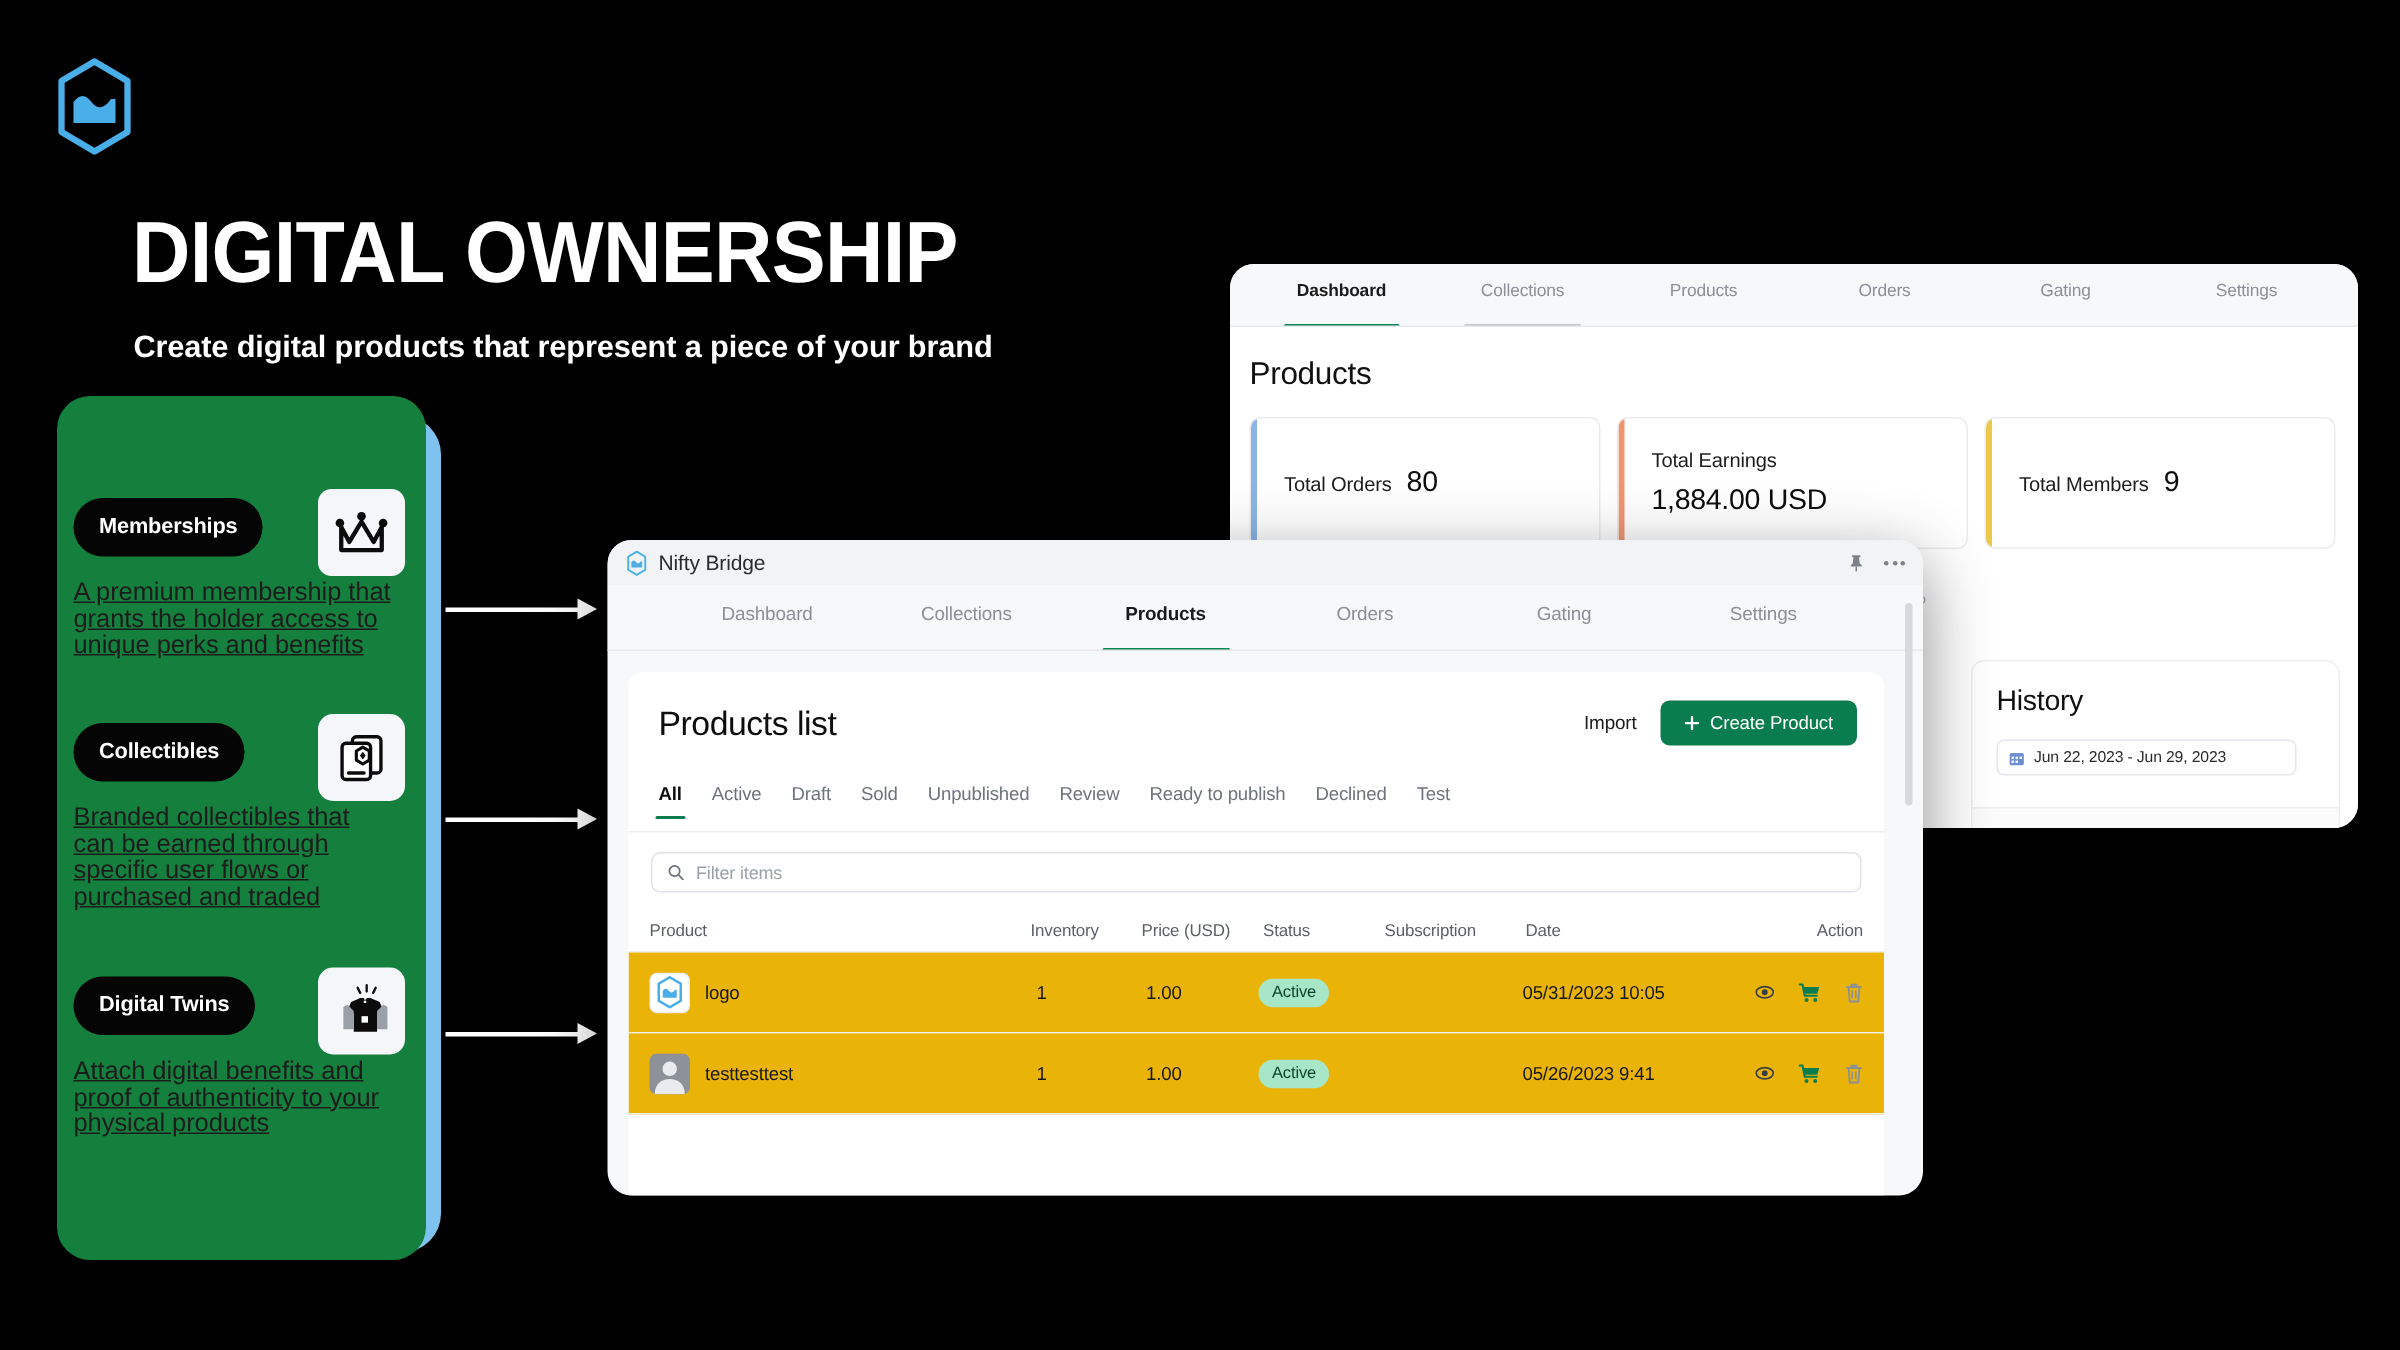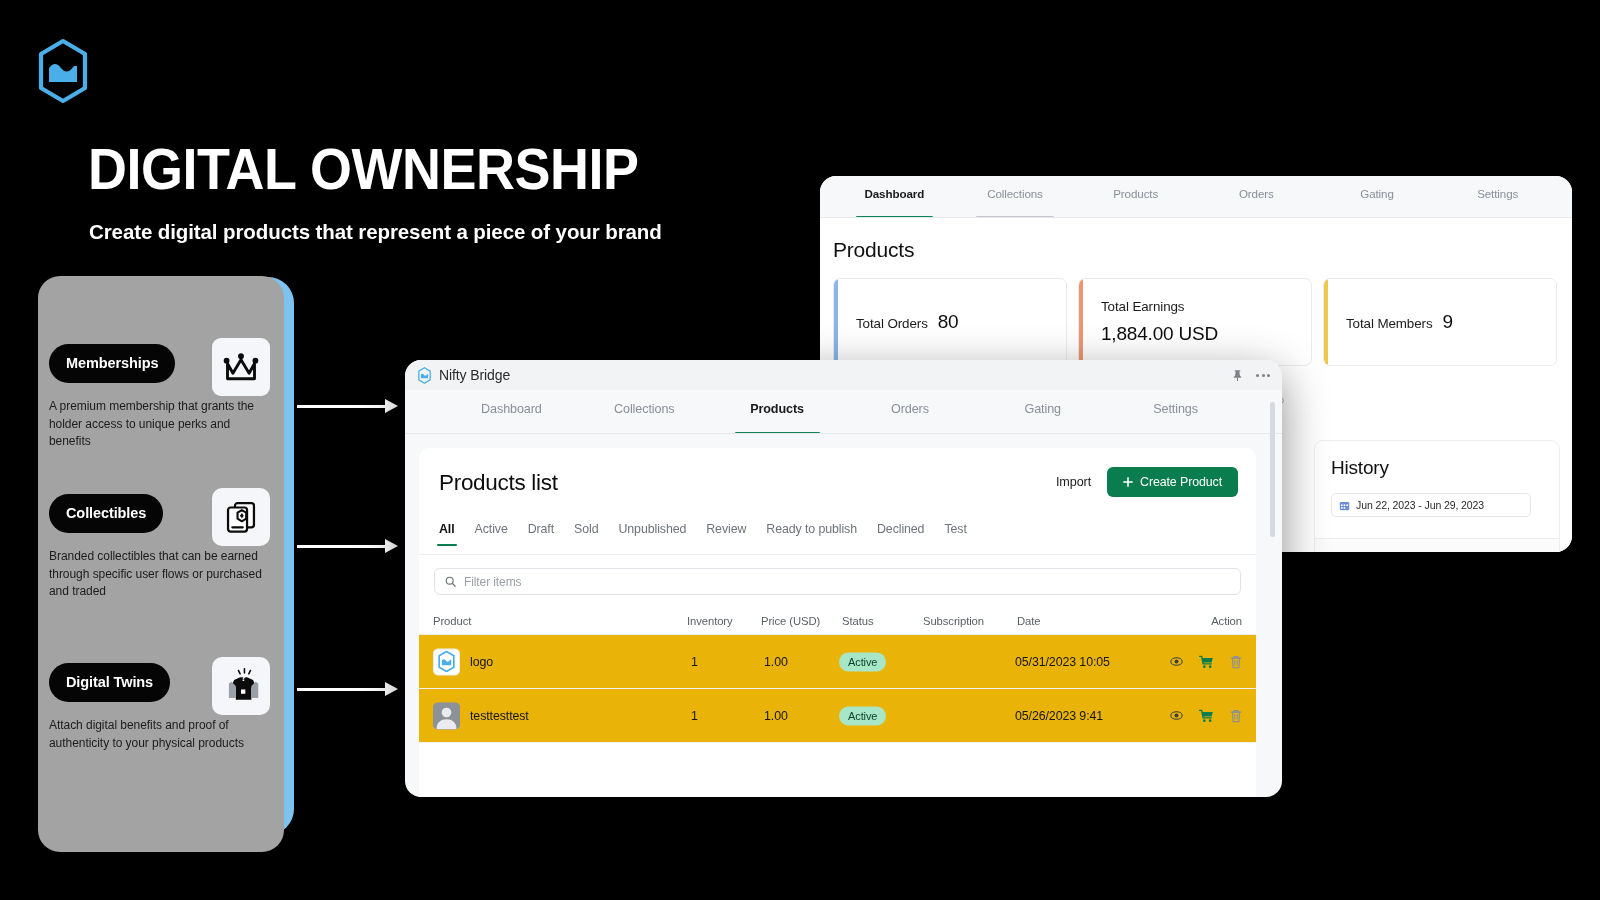--- a/index.html
+++ b/index.html
@@ -27,40 +27,40 @@
     font-weight: 700; font-size: 20.5px; color: #ffffff;
     letter-spacing: -0.1px; white-space: nowrap;
   }
 
   
   .phone-shadow {
     position: absolute; left: 52px; top: 277px; width: 242px; height: 558px;
     background: #7ec2ef; border-radius: 26px;
   }
   .phone {
-    position: absolute; left: 38px; top: 276px; width: 246px; height: 576px;
-    background: #a3a3a3; border-radius: 22px; overflow: hidden;
+    position: absolute; left: 38px; top: 264px; width: 246px; height: 576px;
+    background: #15803d; border-radius: 22px; overflow: hidden;
   }
   .feat { position: absolute; left: 0; width: 100%; }
   .feat-head { position: relative; height: 60px; }
   .pill {
     position: absolute; left: 11px; top: 0;
     background: #050505; color: #ffffff; border-radius: 26px;
     font-size: 14.5px; font-weight: 700; letter-spacing: -0.1px;
     padding: 11px 17px 12px 17px; white-space: nowrap;
   }
   .feat-ico {
     position: absolute; right: 14px; top: -6px; width: 58px; height: 58px;
     background: #f4f6fa; border-radius: 9px;
     display: flex; align-items: center; justify-content: center;
   }
   .feat-ico.sq { border-radius: 10px; }
   .feat-desc {
     position: absolute; left: 11px; width: 215px;
-    font-size: 12px; line-height: 17.6px; color: #1c1c1c; letter-spacing: -0.05px;
+    font-size: 17px; line-height: 17.6px; color: #1c1c1c; letter-spacing: -0.05px; text-decoration: underline;
   }
 
   
   .arrow { position: absolute; height: 14px; }
   .arrow .shaft { position: absolute; left: 0; top: 6px; height: 2.5px; background: #ffffff; }
   .arrow .head {
     position: absolute; top: 0; width: 0; height: 0;
     border-top: 7px solid transparent; border-bottom: 7px solid transparent;
     border-left: 13px solid #ffffff;
   }

